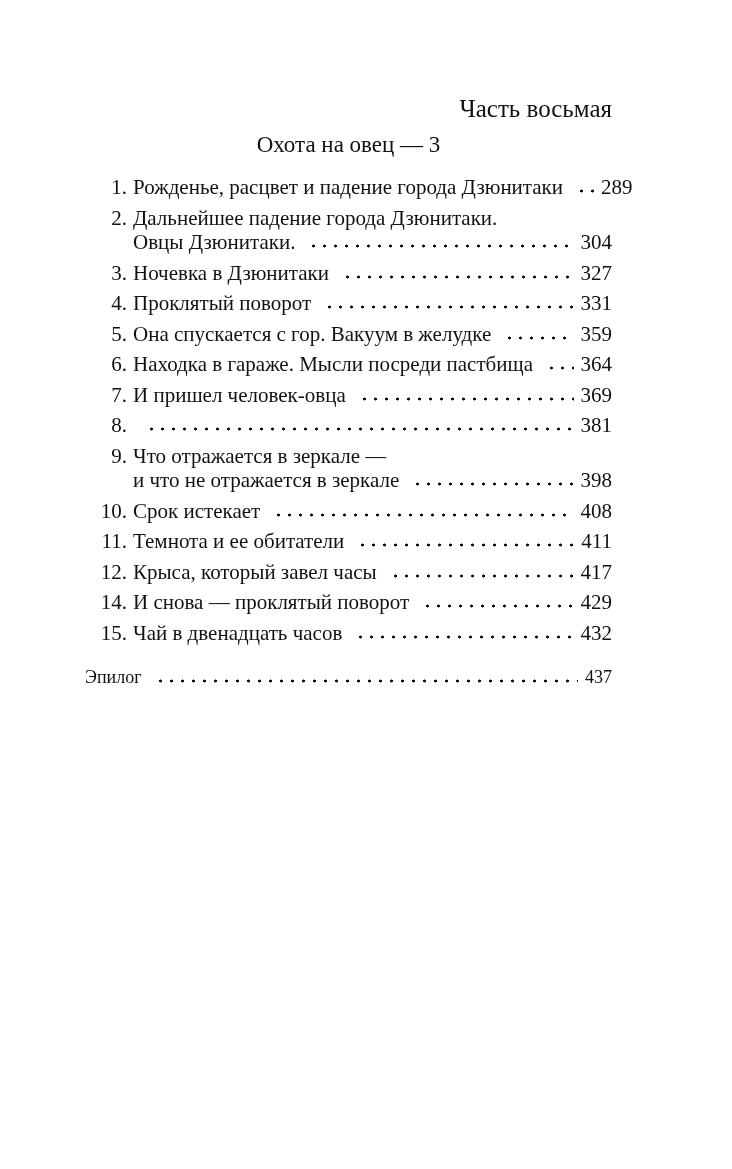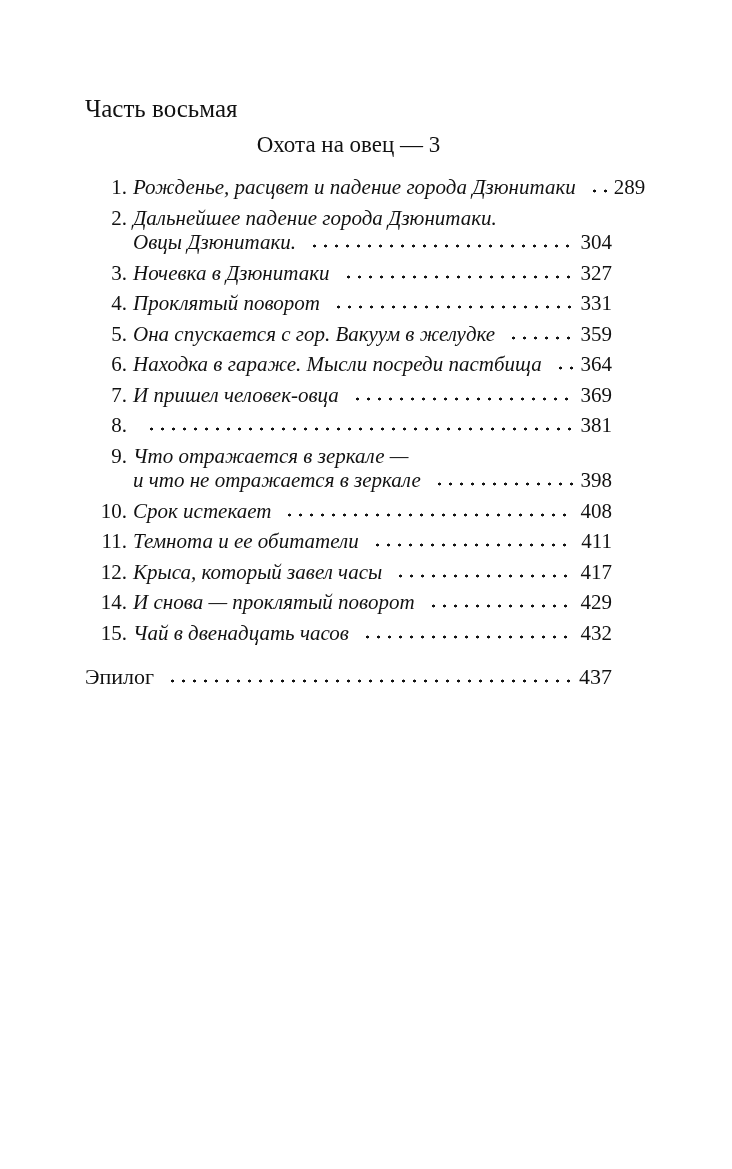--- a/index.html
+++ b/index.html
@@ -15,21 +15,21 @@
   }
   .content {
     position: absolute;
     left: 85px;
     top: 94px;
     width: 527px;
   }
   .part-title {
     font-size: 25px;
     font-weight: normal;
-    text-align: left;
+    text-align: right;
     line-height: 1.2;
   }
   .book-title {
     font-size: 23px;
     font-weight: normal;
     text-align: center;
     line-height: 1.2;
     margin-top: 7px;
   }
   .toc { margin-top: 16px; }
@@ -41,21 +41,20 @@
     font-size: 21px;
     line-height: 24px;
   }
   .num {
     width: 42px;
     flex: 0 0 42px;
     text-align: right;
     margin-right: 6px;
   }
   .title {
-    font-style: italic;
     white-space: nowrap;
   }
   .leader {
     flex: 1 1 auto;
     align-self: flex-end;
     height: 4px;
     margin: 0 7px 6px 13px;
     min-width: 18px;
     background-image: radial-gradient(circle, #111 1.3px, rgba(0,0,0,0) 1.7px);
     background-size: 11px 4px;
@@ -63,21 +62,21 @@
     background-position: 0 50%;
   }
   .pagenum {
     flex: 0 0 auto;
     text-align: left;
   }
   .epilogue-row {
     display: flex;
     align-items: flex-end;
     height: 24.5px;
-    font-size: 22px;
+    font-size: 18px;
     line-height: 24px;
     margin-top: 20px;
   }
   .ep-label { white-space: nowrap; }
 </style>
 </head>
 <body>
 
 <div class="page">
   <div class="content">

